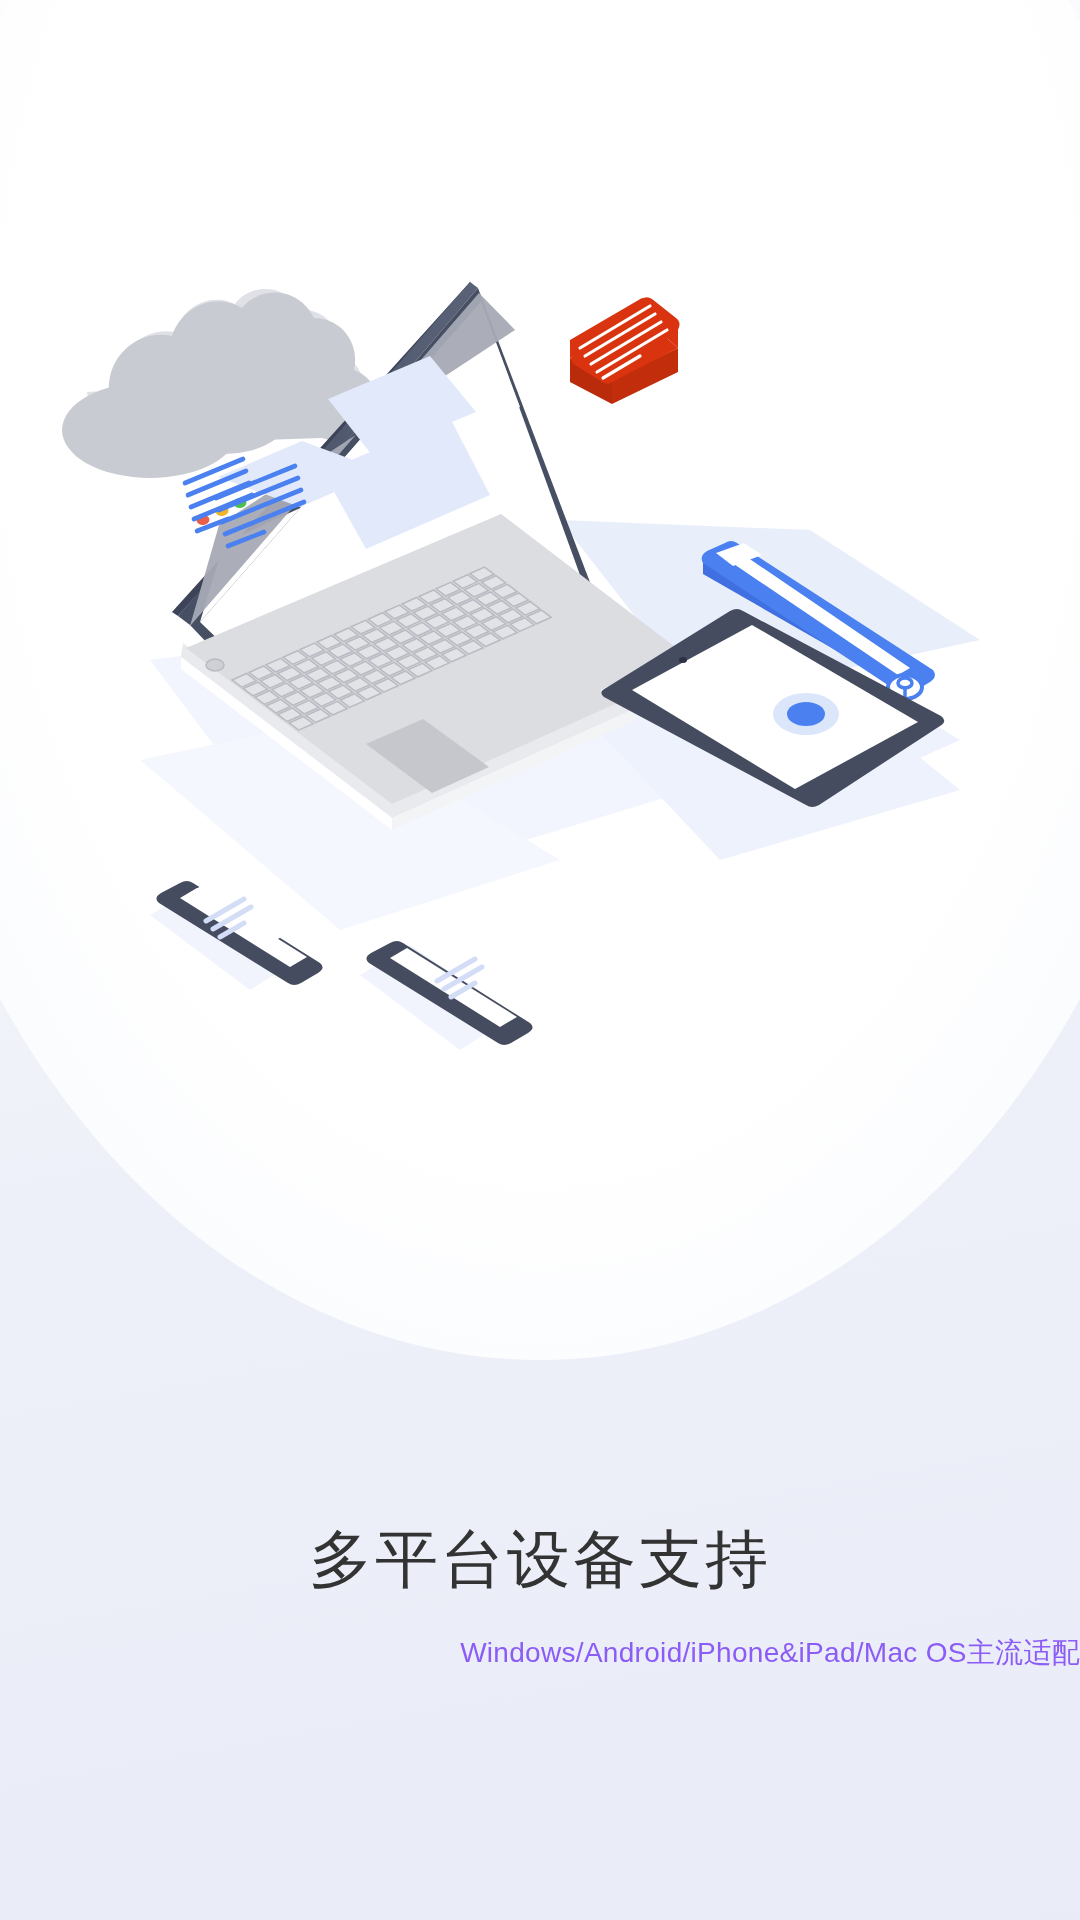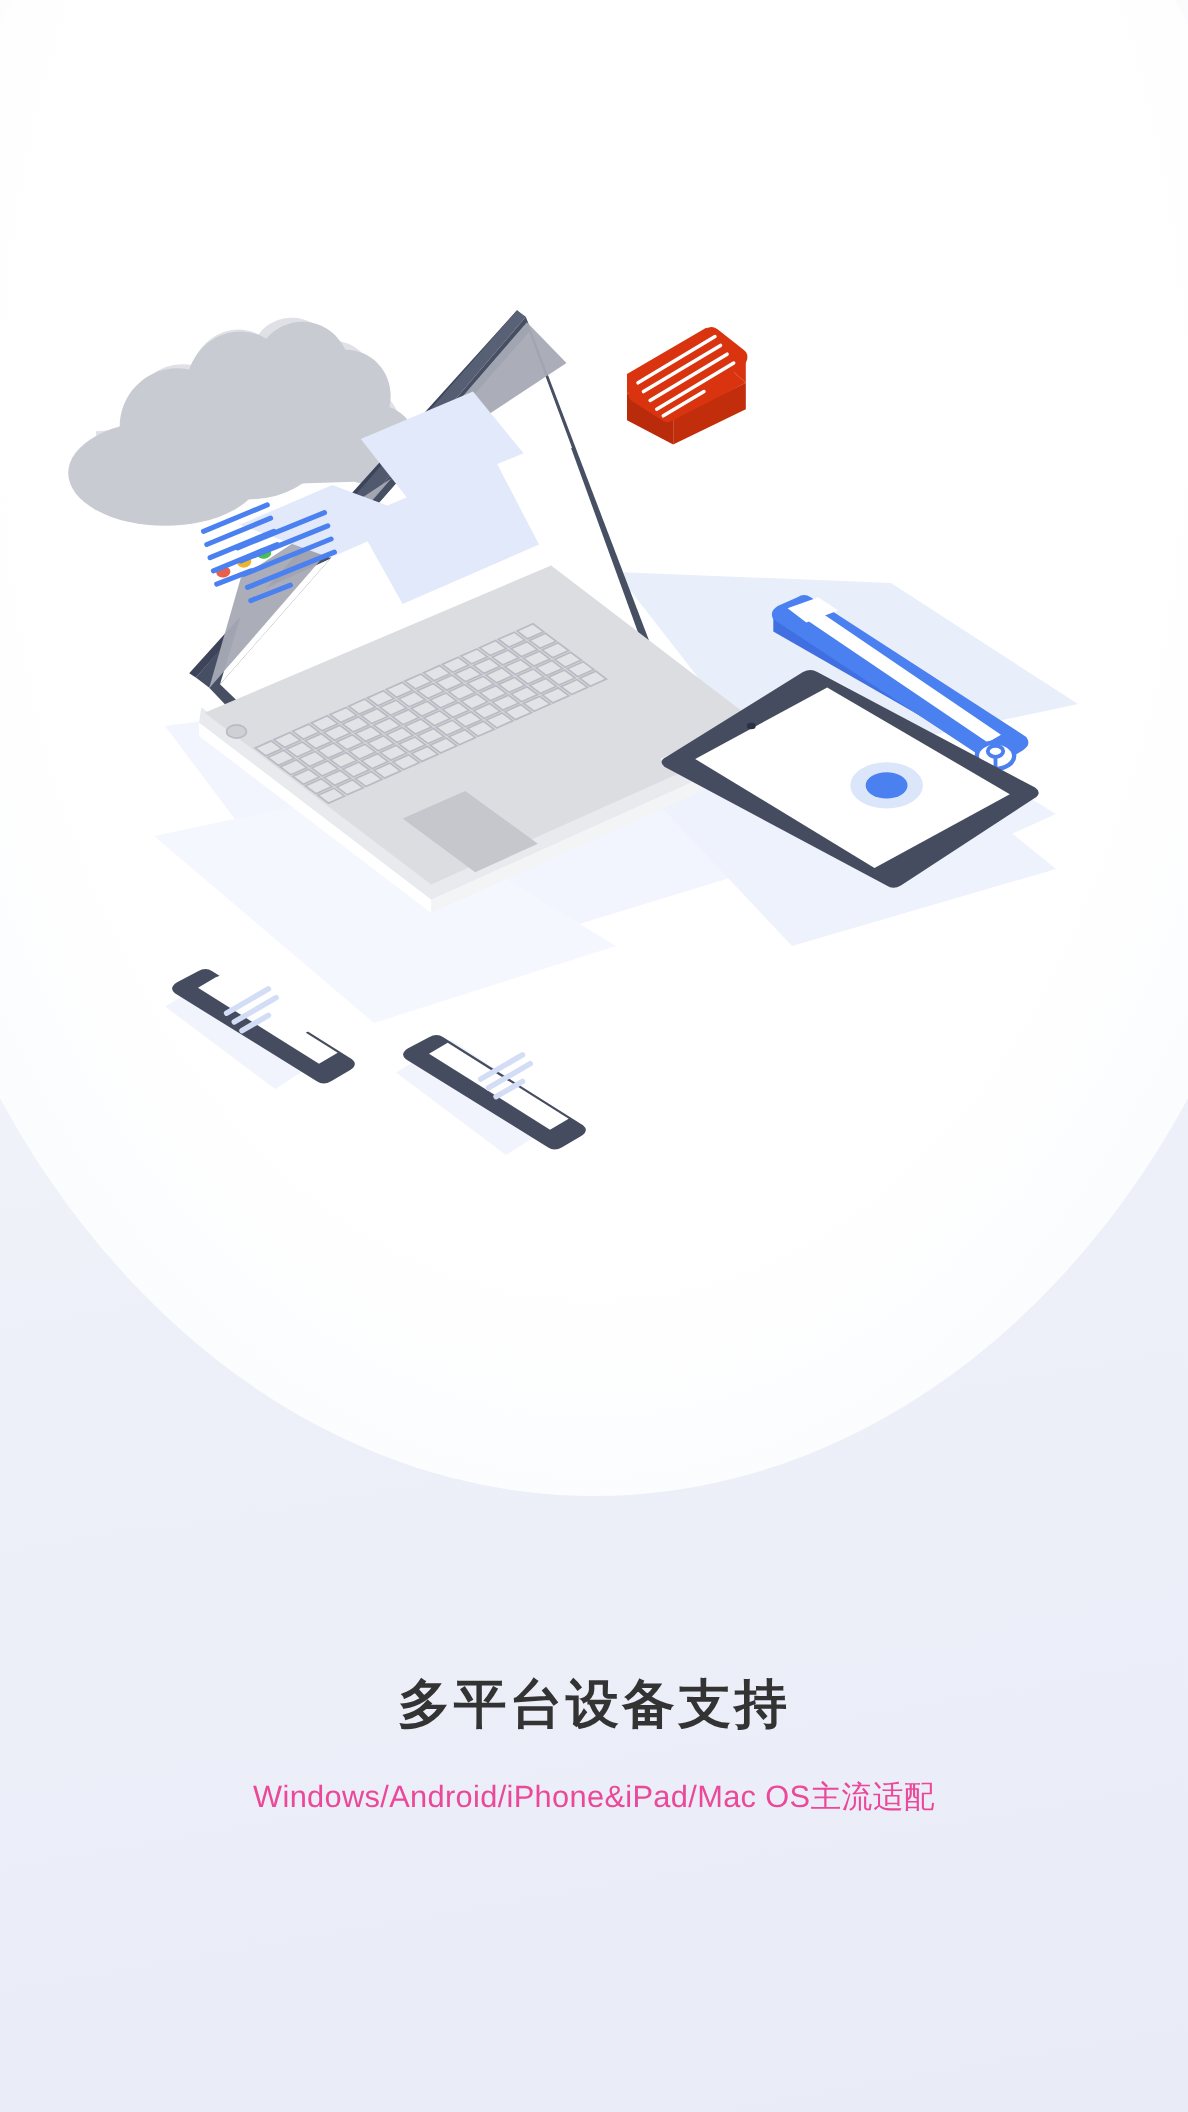--- a/index.html
+++ b/index.html
@@ -28,27 +28,27 @@
   
   #illustration { position:absolute; left:0; top:0; width:1080px; height:1250px; }
   #illustration svg { display:block; width:1080px; height:1250px; }
 
   
   #caption {
     position:absolute; left:0; right:0; top:1520px;
     text-align:center;
   }
   #page-title {
-    font-size:48px; line-height:1.25; color:#333333;
-    letter-spacing:3px; font-weight:700;
+    font-size:63px; line-height:1.25; color:#333333;
+    letter-spacing:3px; font-weight:400;
   }
   #page-subtitle {
     margin-top:36px;
-    font-size:28px; line-height:1.3; color:#ec4899;
-    letter-spacing:.3px; font-weight:400;
+    font-size:28px; line-height:1.3; color:#8b5cf6;
+    letter-spacing:.3px; font-weight:400;text-align:right;
   }
 </style>
 </head>
 <body>
 
 <div id="bg-layer">
   <div class="bg-ellipse"></div>
   <div class="bg-ellipse-2"></div>
 </div>
 

